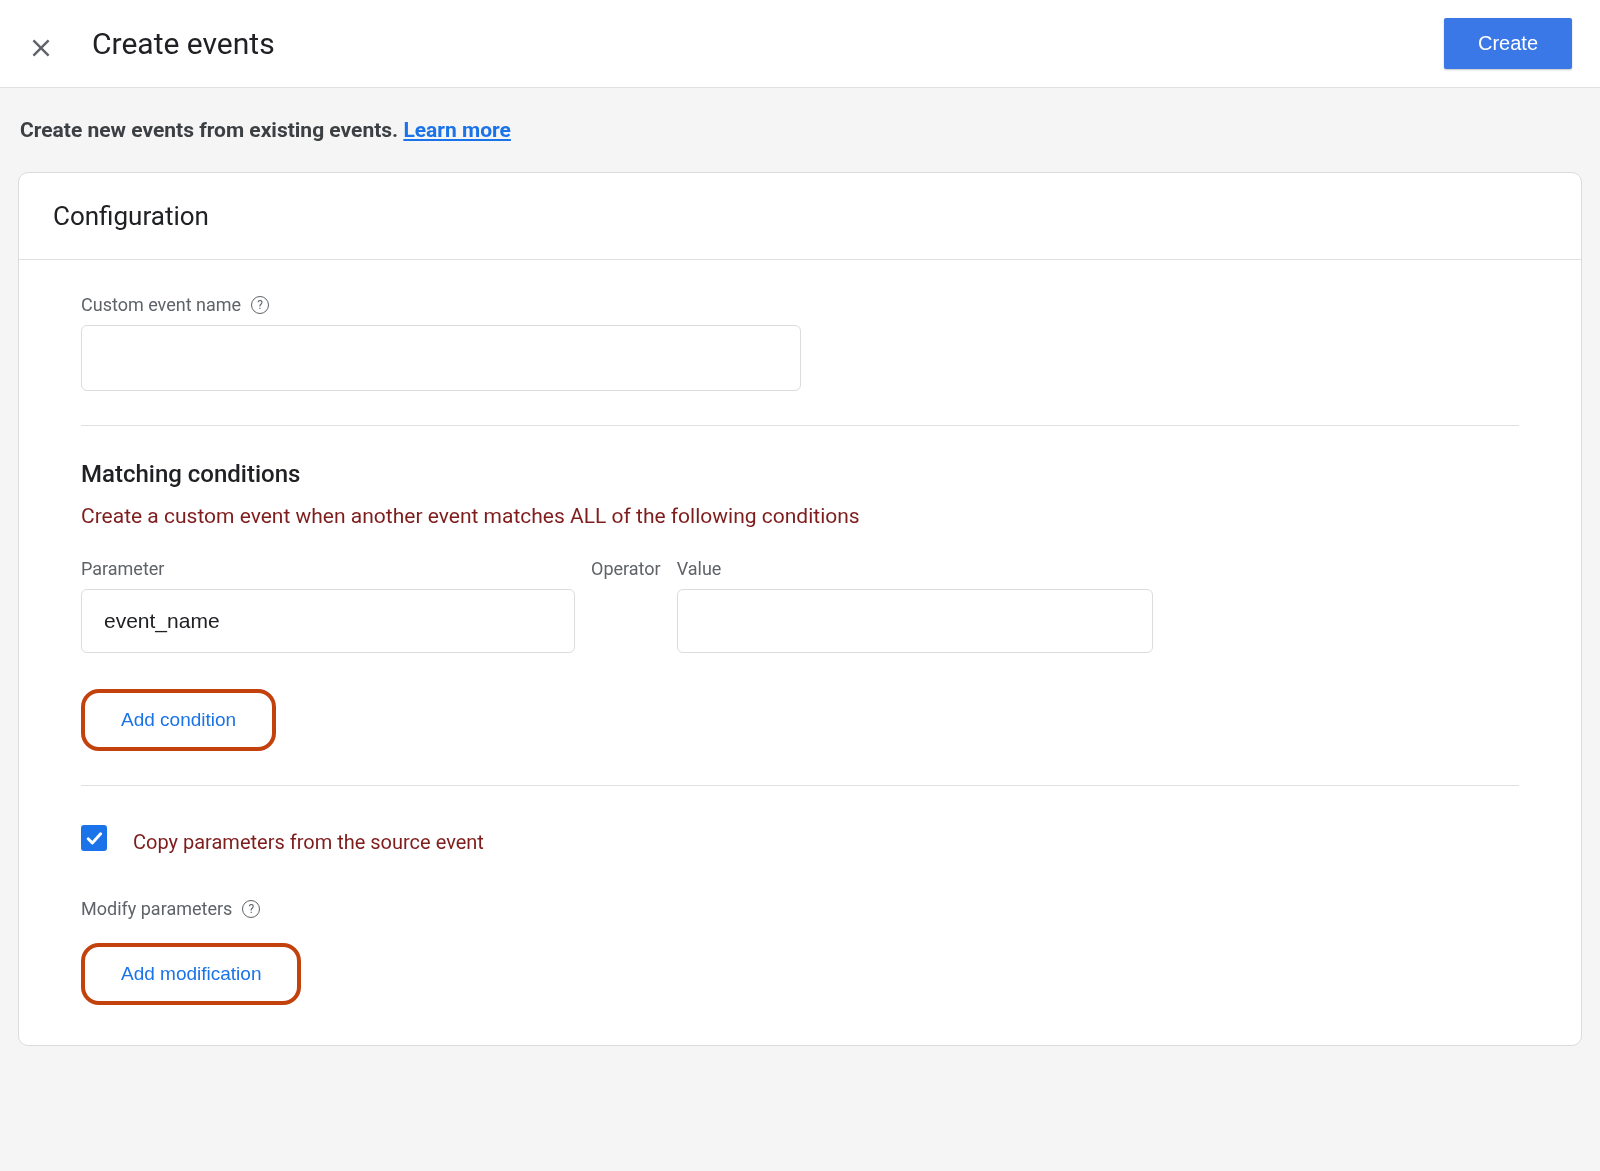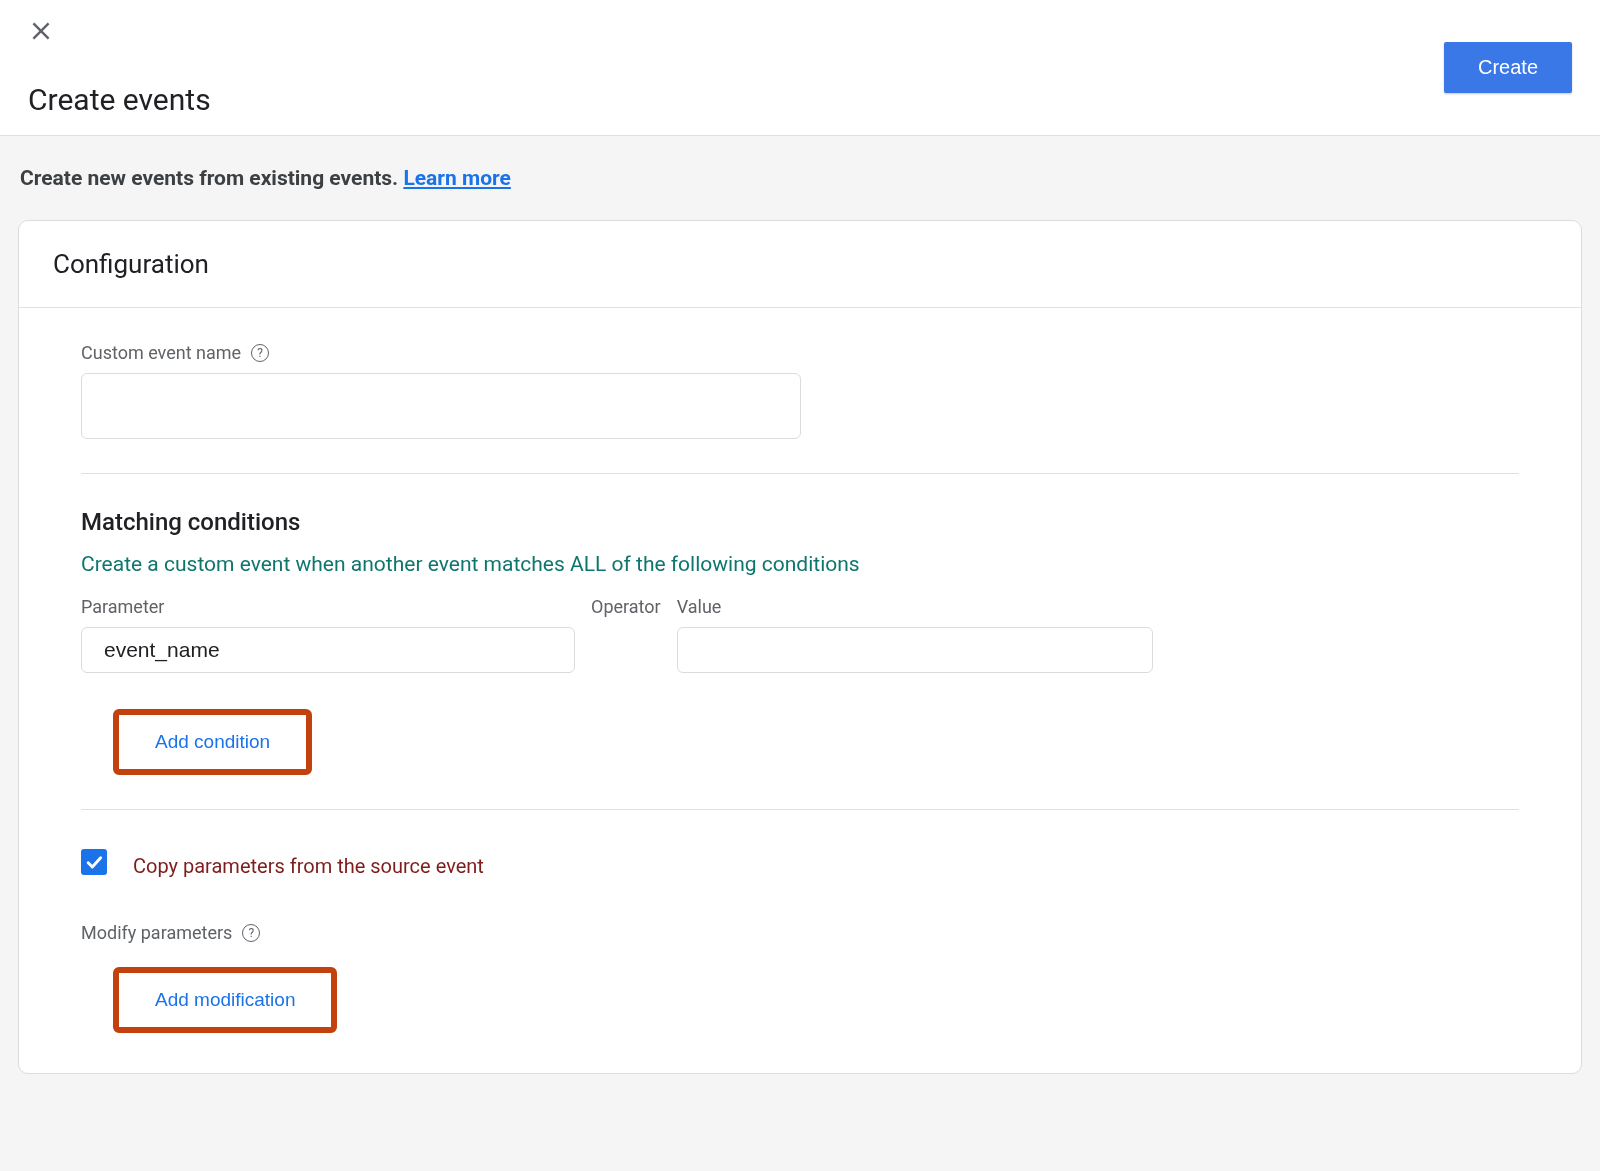--- a/index.html
+++ b/index.html
@@ -17,23 +17,22 @@
     .header {
       display: flex;
       align-items: center;
       justify-content: space-between;
       background: #fff;
       padding: 18px 28px;
       border-bottom: 1px solid #e0e0e0;
     }
     .header-left {
       display: flex;
-      align-items: flex-start;
+      align-items: flex-end;
       gap: 38px;
-      flex-direction: column;
     }
     .close-icon {
       width: 26px;
       height: 26px;
       cursor: pointer;
       color: #5f6368;
       display: flex;
       align-items: center;
       justify-content: center;
     }
@@ -122,37 +121,37 @@
       margin: 34px 0;
     }
     .section-title {
       font-size: 24px;
       font-weight: 500;
       color: #202124;
       margin-bottom: 16px;
     }
     .section-description {
       font-size: 21px;
-      color: #0f766e;
-      margin-bottom: 20px;
+      color: #7f1d1d;
+      margin-bottom: 30px;
     }
     .conditions-row {
       display: flex;
       gap: 16px;
       margin-bottom: 36px;
     }
     .condition-field {
       display: flex;
       flex-direction: column;
     }
     .condition-field .field-label {
       margin-bottom: 10px;
     }
     .condition-input {
-      height: 46px;
+      height: 64px;
       border: 1px solid #dadce0;
       border-radius: 6px;
       padding: 0 22px;
       font-size: 21px;
       color: #202124;
       background: #fff;
     }
     .parameter-input {
       width: 494px;
     }
@@ -170,27 +169,26 @@
       border-left: 6px solid transparent;
       border-right: 6px solid transparent;
       border-top: 7px solid #5f6368;
     }
     .value-input {
       width: 476px;
     }
     .outline-button {
       background: #fff;
       color: #1a73e8;
-      border: 6px solid #c2410c;
-      border-radius: 6px;
+      border: 4px solid #c2410c;
+      border-radius: 18px;
       padding: 16px 36px;
       font-size: 19px;
       font-weight: 500;
       cursor: pointer;
-      margin-left: 32px;
     }
     .checkbox-row {
       display: flex;
       align-items: center;
       gap: 26px;
       margin: 36px 0 44px 0;
     }
     .checkbox {
       width: 26px;
       height: 26px;

